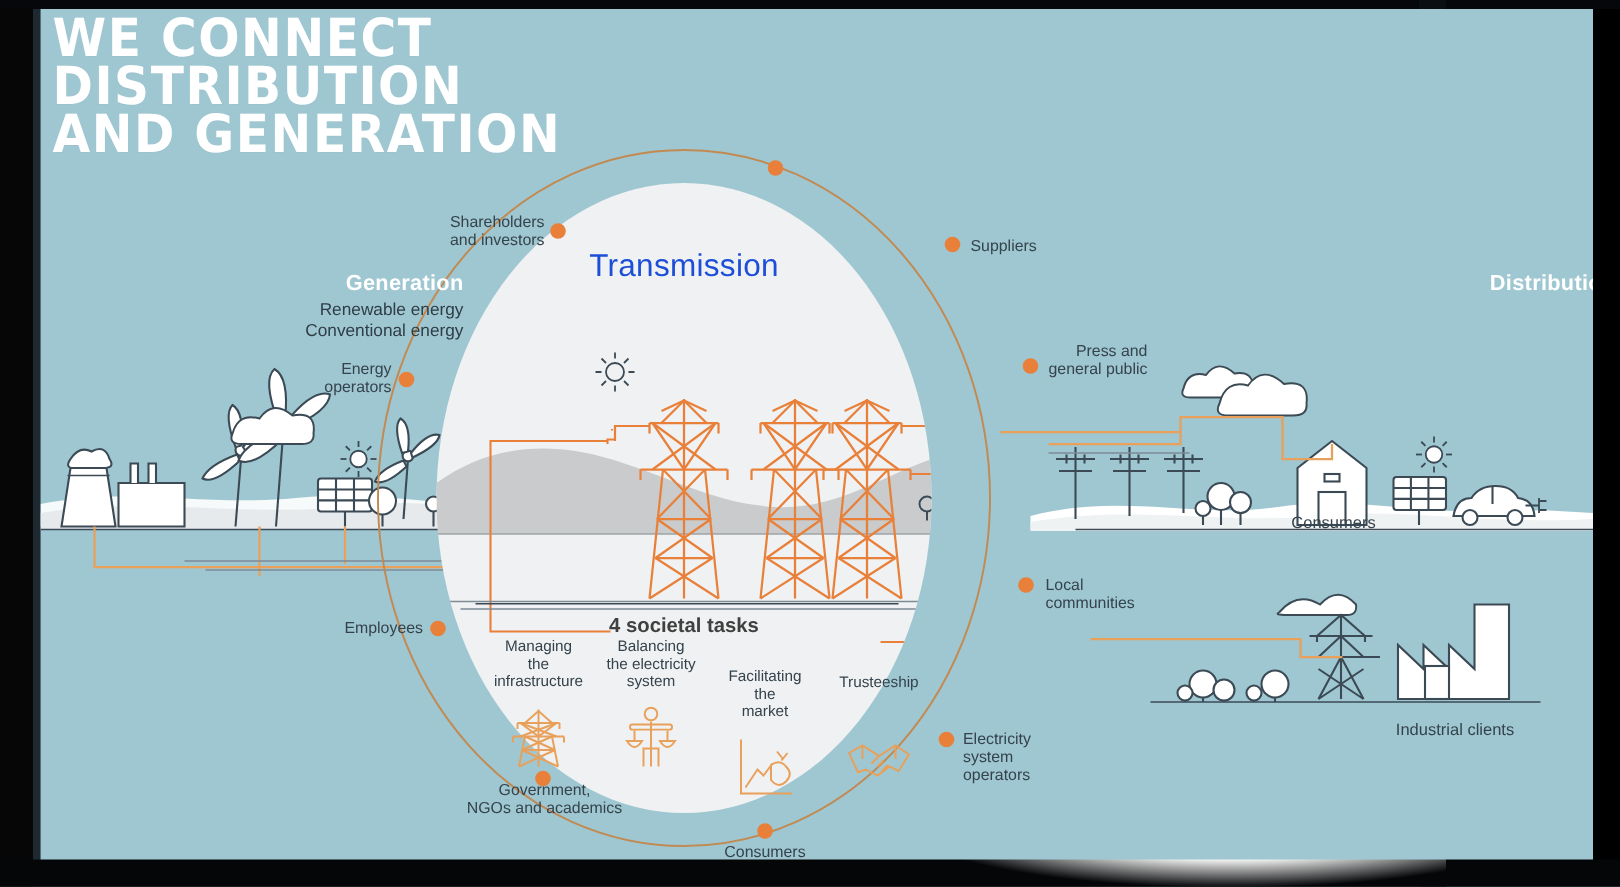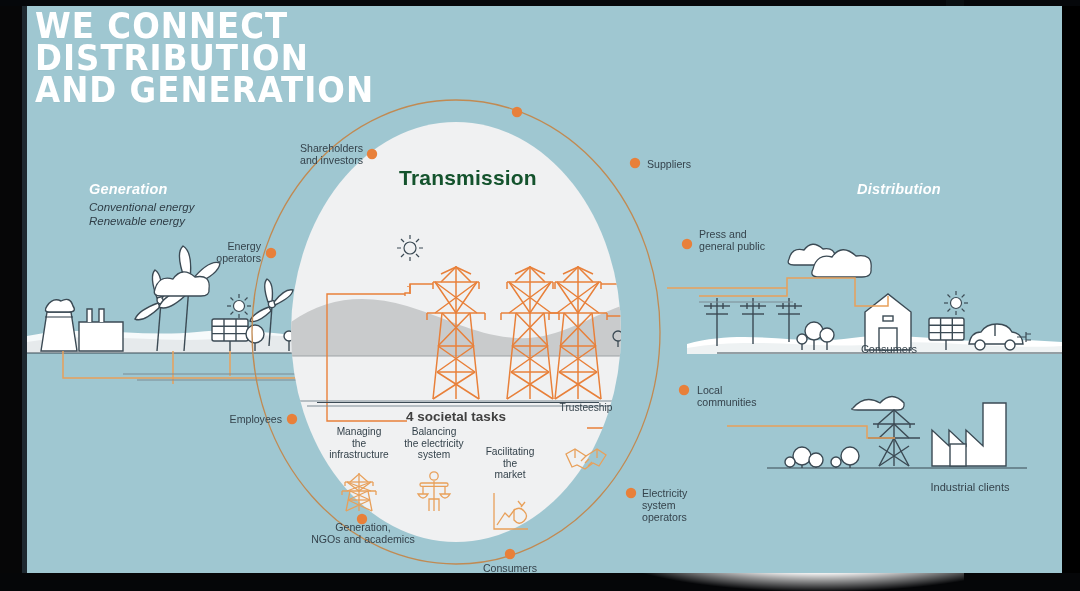--- a/index.html
+++ b/index.html
@@ -51,21 +51,21 @@
     font-family:"DejaVu Sans", sans-serif;
     font-stretch:condensed;
     transform: scaleX(1.03);
     transform-origin: left top;
     text-shadow: 0 1px 0 rgba(0,0,0,.02);
   }
   #headline span { display:block; white-space:nowrap; }
 
   
   .side-head {
-    position:absolute; text-align:left; width:220px;font-style:italic;
+    position:absolute; text-align:right; width:220px;
   }
   .side-head .t {
     color:#ffffff; font-weight:bold; font-size:14.5px; letter-spacing:.2px;
   }
   .side-head .s {
     color:#2f3d46; font-size:11.5px; line-height:13.5px; margin-top:4px;
   }
   #gen-head { left:62px; top:175px; }
   #dist-head { left:830px; top:175px; }
 
@@ -76,23 +76,23 @@
     font-size:10.6px;
     line-height:12px;
     white-space:nowrap;
   }
   .stake.right-al { text-align:right; }
   .stake.left-al  { text-align:left; }
   .stake.ctr      { text-align:center; }
 
   
   #trans-title {
-    position:absolute; left:276px; top:160px; width:330px;
+    position:absolute; left:264px; top:160px; width:330px;
     text-align:center;
-    color:#14532d; font-weight:bold; font-size:21px;
+    color:#1d4ed8; font-weight:normal; font-size:21px;
     letter-spacing:.2px;
   }
   #elia-logo {
     position:absolute; left:264px; top:192px; width:330px;
     display:flex; align-items:center; justify-content:center; gap:2px;
   }
   #elia-logo .word {
     color:#3f4d57; font-size:17px; letter-spacing:-.2px;
   }
 
@@ -482,22 +482,22 @@
 
     <div id="headline">
       <span>WE CONNECT</span>
       <span>DISTRIBUTION</span>
       <span>AND GENERATION</span>
     </div>
 
     <div class="side-head" id="gen-head">
       <div class="t">Generation</div>
       <div class="s">
+        <div>Renewable energy</div>
         <div>Conventional energy</div>
-        <div>Renewable energy</div>
       </div>
     </div>
 
     <div class="side-head" id="dist-head">
       <div class="t">Distribution</div>
     </div>
 
     <div id="trans-title">Transmission</div>
 
     <div id="tasks-rule"></div>
@@ -559,60 +559,60 @@
         <svg width="44" height="44" viewBox="0 0 44 44" fill="none" stroke="#e8a05a" stroke-width="1.3">
           <path d="M6 4 L6 40 L40 40"></path>
           <path d="M9 36 L17 24 L21 28 L27 20"></path>
           <path d="M26 21 q 6 -4 10 1 q 5 5 0 10 q -5 5 -10 -1 z"></path>
           <line x1="30" y1="12" x2="34" y2="17"></line>
           <line x1="37" y1="13" x2="33" y2="18"></line>
         </svg>
       </div>
     </div>
 
-    <div class="task" style="left:516px; top:396px;">
+    <div class="task" style="left:516px; top:444px;">
       <div class="lbl">
         <div>Trusteeship</div>
       </div>
       <div class="ic" style="margin-top:18px;">
         <svg width="46" height="34" viewBox="0 0 46 34" fill="none" stroke="#e8a05a" stroke-width="1.3">
           <path d="M3 10 L12 5 L23 12 L34 5 L43 11 L36 22 L30 19 L22 25 L14 21 L9 23 Z"></path>
           <path d="M23 12 L18 17 M26 15 L22 19 M29 18 L25 22"></path>
           <path d="M12 5 L12 14 M34 5 L34 14"></path>
         </svg>
       </div>
     </div>
 
 
     <div class="stake left-al" style="left:620px; top:152px;">
       <div>Suppliers</div>
     </div>
 
-    <div class="stake left-al" style="left:672px; top:222px;">
+    <div class="stake left-al" style="left:672px; top:222px;text-align:right;">
       <div>Press and</div>
       <div>general public</div>
     </div>
 
     <div class="stake left-al" style="left:670px; top:378px;">
       <div>Local</div>
       <div>communities</div>
     </div>
 
     <div class="stake left-al" style="left:615px; top:481px;">
       <div>Electricity</div>
       <div>system</div>
       <div>operators</div>
     </div>
 
     <div class="stake ctr" style="left:433px; top:556px; width:100px;">
       <div>Consumers</div>
     </div>
 
     <div class="stake ctr" style="left:243px; top:515px; width:186px;">
-      <div>Generation,</div>
+      <div>Government,</div>
       <div>NGOs and academics</div>
     </div>
 
     <div class="stake right-al" style="left:179px; top:407px; width:76px;">
       <div>Employees</div>
     </div>
 
     <div class="stake right-al" style="left:150px; top:234px; width:84px;">
       <div>Energy</div>
       <div>operators</div>

